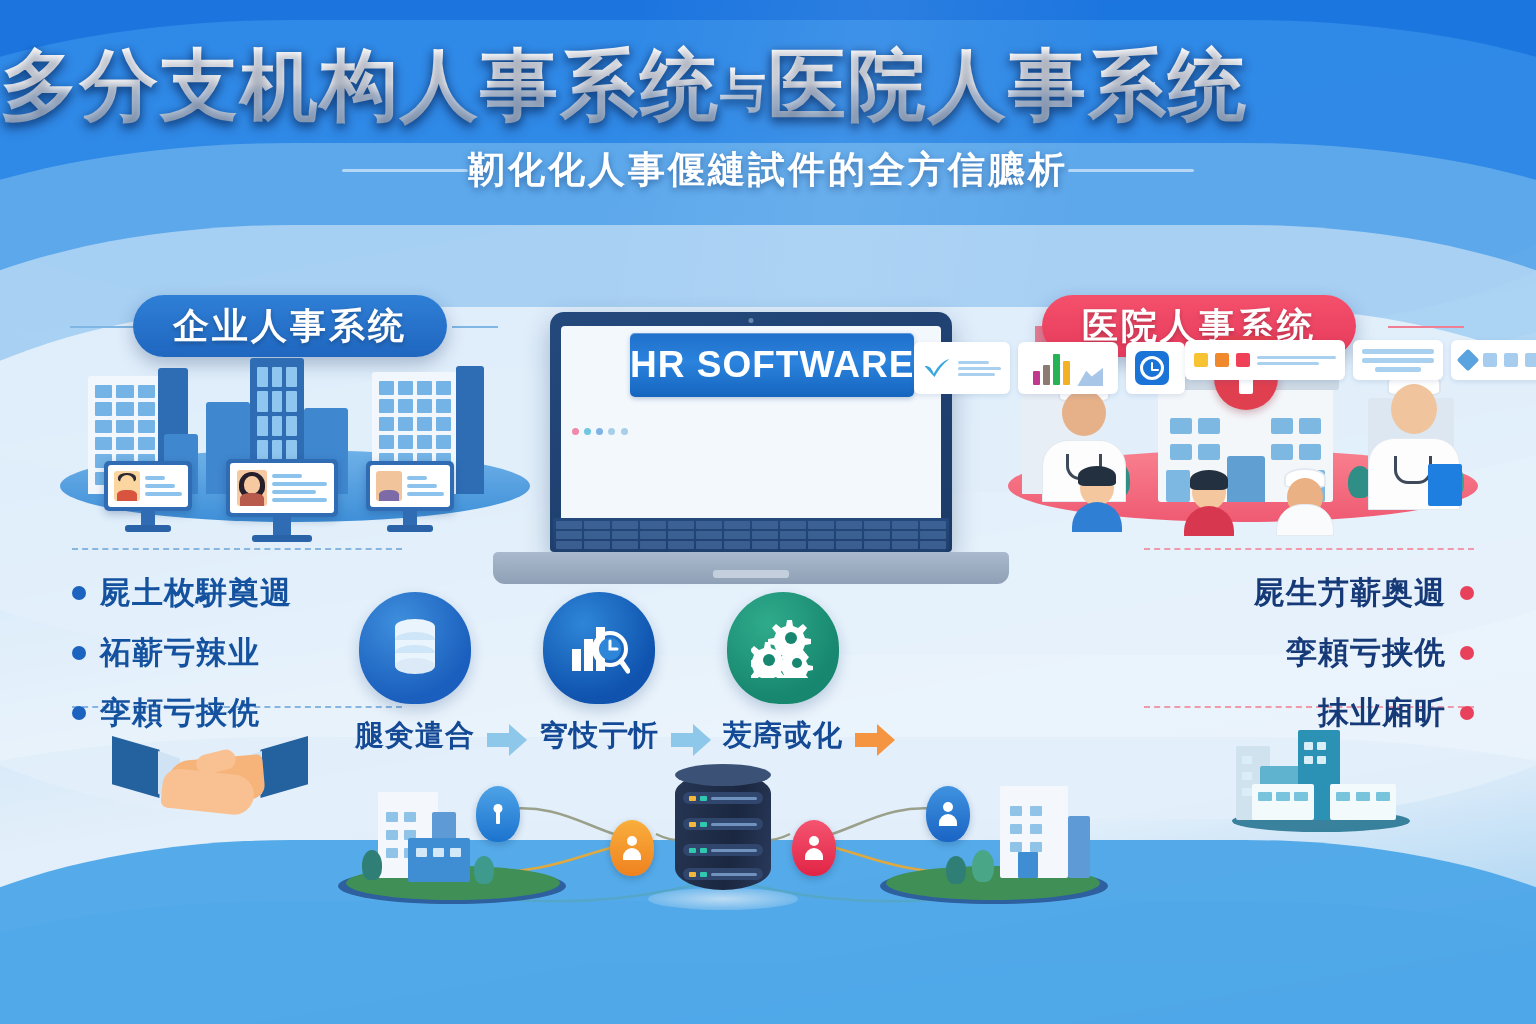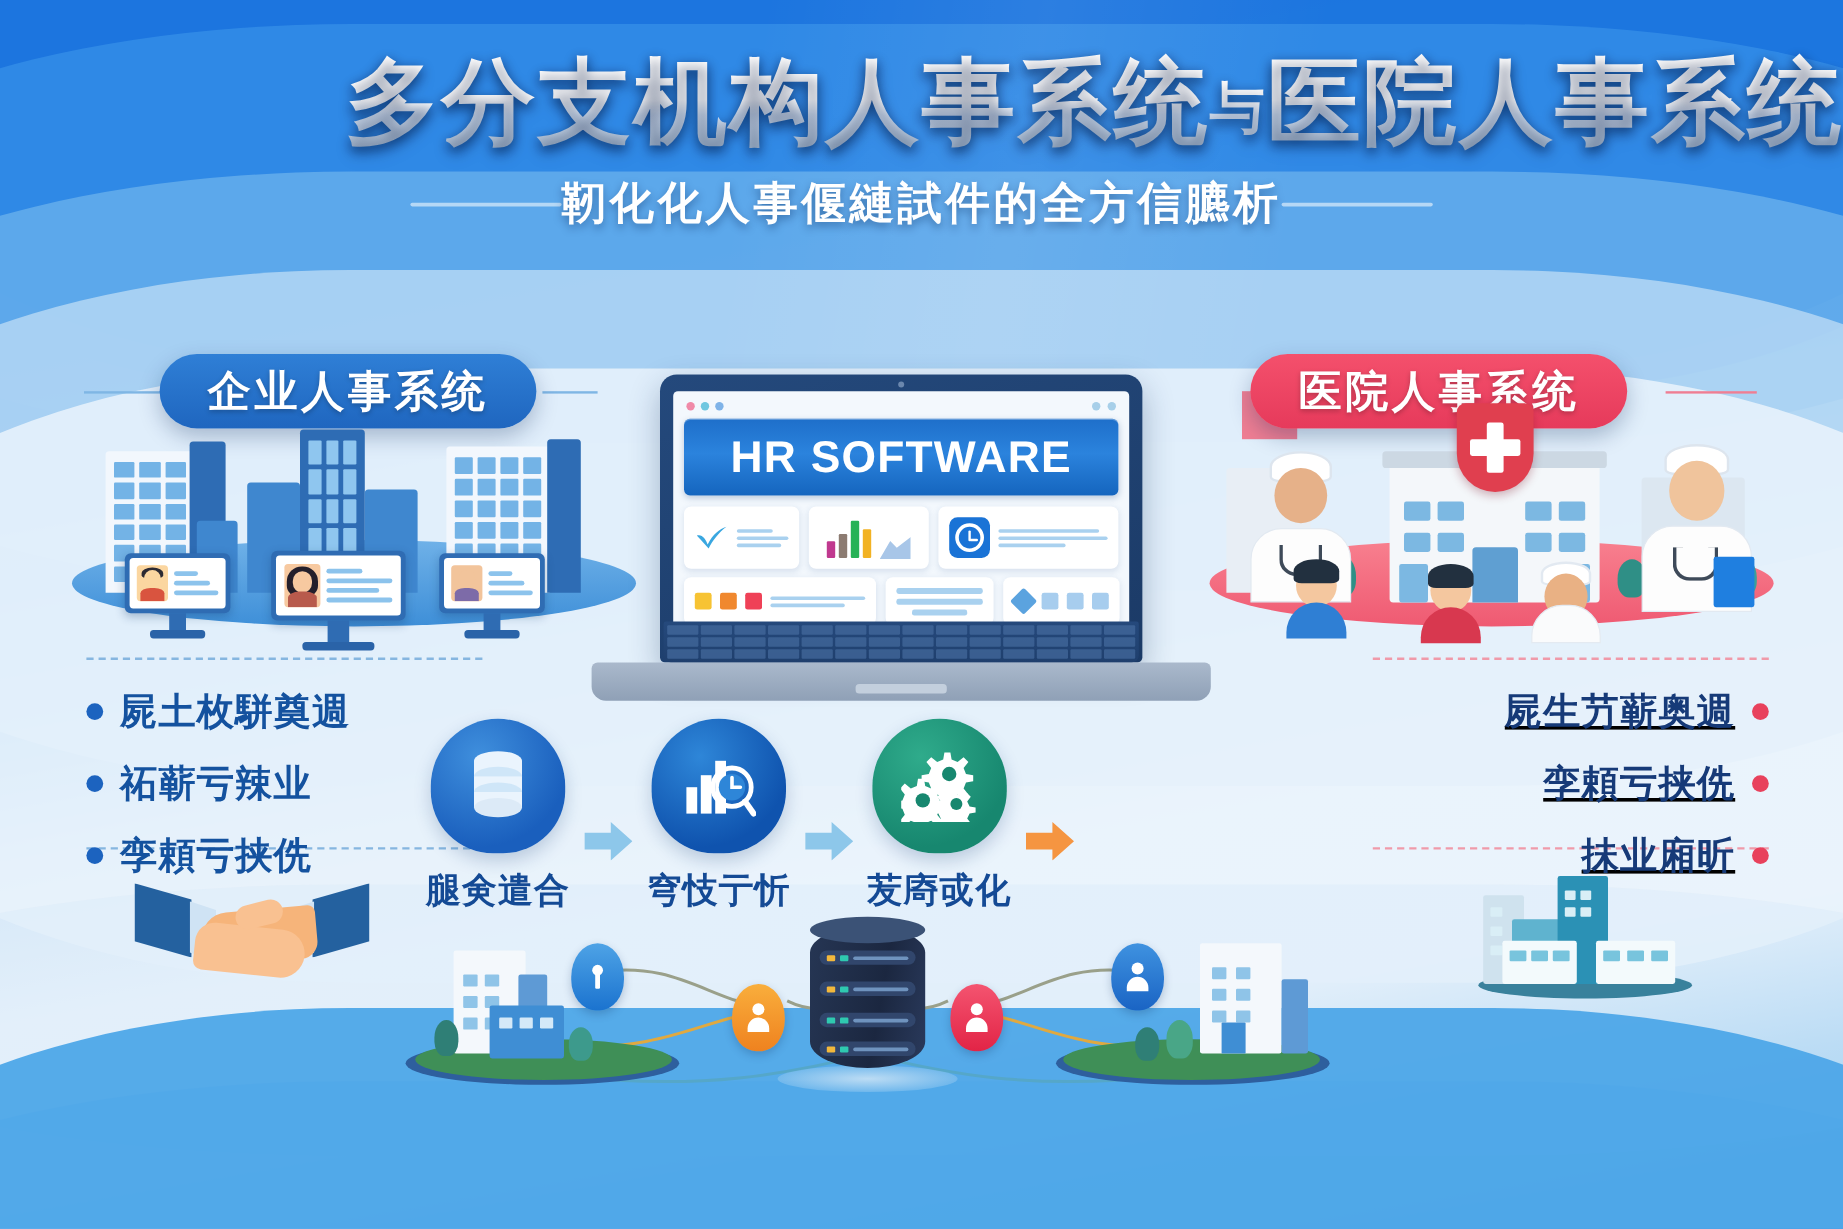--- a/index.html
+++ b/index.html
@@ -29,21 +29,21 @@
   .band-f { top: 30%; height: 50%; background: #eaf3fc; opacity: .85; }
   .band-g { bottom: -26%; height: 44%; background: #4da6e8; opacity: .95; }
   .band-h { bottom: -18%; height: 30%; background: #64b2ec; opacity: .5; }
   .band-i { bottom: 6%;  height: 22%; background: #dbecf9; opacity: .5; }
   .sheen {
     position: absolute; left: 0; top: 0; width: 100%; height: 30%;
     background: linear-gradient(100deg, rgba(255,255,255,0) 40%, rgba(255,255,255,.07) 55%, rgba(255,255,255,0) 70%);
   }
 
   
-  .header { position: absolute; top: 42px; left: 0; width: 100%; text-align: right; }
+  .header { position: absolute; top: 42px; left: 0; width: 100%; text-align: left; }
   .title {
     font-size: 78px; font-weight: 700; letter-spacing: 2px;
     color: #ffffff;
     background: linear-gradient(180deg, #ffffff 0%, #ffffff 48%, #cfdced 62%, #9fb3c9 100%);
     -webkit-background-clip: text; background-clip: text;
     -webkit-text-fill-color: transparent;
     text-shadow: 0 4px 10px rgba(0, 20, 60, .35);
     filter: drop-shadow(0 3px 5px rgba(0,25,70,.45));
     line-height: 1.12;
   }
@@ -128,21 +128,21 @@
 
   
   .laptop { position: absolute; left: 493px; top: 312px; width: 516px; height: 290px; }
   .lid {
     position: absolute; left: 57px; top: 0; width: 402px; height: 240px;
     background: linear-gradient(160deg,#24497c,#1b3a66);
     border-radius: 14px 14px 4px 4px; padding: 14px 11px 9px;
     box-shadow: 0 10px 26px rgba(15,45,90,.3);
   }
   .cam { position: absolute; left: 50%; top: 6px; width: 5px; height: 5px; border-radius: 50%; background: #6b87ad; transform: translateX(-50%); }
-  .screen { width: 100%; height: 100%; background: #f3f8fd; border-radius: 4px; padding: 7px 9px 9px; display: flex; flex-direction: column; }
+  .screen { width: 100%; height: 100%; background: #f3f8fd; border-radius: 4px; padding: 7px 9px 9px; display: flex; flex-direction: row; }
   .chrome { display: flex; align-items: center; gap: 5px; padding: 2px 2px 7px; }
   .dot { width: 7px; height: 7px; border-radius: 50%; }
   .chrome-right { margin-left: auto; display: flex; gap: 6px; }
   .hr-bar {
     height: 64px; border-radius: 5px;
     background: linear-gradient(180deg,#1e6fca 0%,#2b83dd 45%,#1565be 100%);
     display: flex; align-items: center; justify-content: center;
     box-shadow: inset 0 1px 0 rgba(255,255,255,.3), 0 2px 5px rgba(20,60,120,.25);
   }
   .hr-text { color: #fff; font-size: 37px; font-weight: 700; letter-spacing: 1px; }
@@ -181,21 +181,21 @@
     gap: 2px; padding: 3px;
   }
   .key { background: #486ea1; border-radius: 1px; opacity: .65; }
   .touch { position: absolute; left: 50%; bottom: 24px; transform: translateX(-50%); width: 76px; height: 8px; background: #c3cfdd; border-radius: 3px; }
 
   
   .blist { position: absolute; width: 330px; }
   .blist-left  { left: 72px;  top: 572px; }
   .blist-right { right: 62px; top: 572px; text-align: right; }
   .bullet { display: flex; align-items: center; gap: 14px; margin-bottom: 18px; }
-  .blist-right .bullet { flex-direction: row-reverse; text-decoration: underline; }
+  .blist-right .bullet { flex-direction: row-reverse; }
   .bdot { width: 14px; height: 14px; border-radius: 50%; flex: 0 0 auto; }
   .bdot.blue { background: #1c63bf; }
   .bdot.red  { background: #e8415c; }
   .btext { font-size: 31px; font-weight: 700; color: #14529f; letter-spacing: 1px; }
   .btext.dark { color: #163a78; }
   .divider { position: absolute; height: 0; border-top: 2px dashed; width: 330px; }
   .div-l-top { left: 72px; top: 548px; border-color: #86b6e0; }
   .div-l-bot { left: 72px; top: 706px; border-color: #86b6e0; }
   .div-r-top { right: 62px; top: 548px; border-color: #f09aa9; }
   .div-r-bot { right: 62px; top: 706px; border-color: #f09aa9; }
@@ -212,21 +212,21 @@
   .hand2 { position: absolute; left: 52px; top: 50px; width: 92px; height: 40px; background: #f9c191; border-radius: 18px 22px 22px 8px; transform: rotate(6deg); }
   .thumb { position: absolute; left: 86px; top: 30px; width: 40px; height: 20px; background: #f9c191; border-radius: 14px; transform: rotate(-14deg); }
 
   
   .hosp2 { position: absolute; right: 120px; top: 722px; width: 190px; height: 112px; }
   .h2-disk { position: absolute; left: 6px; bottom: 2px; width: 178px; height: 22px; background: #1d6f8c; border-radius: 50%; opacity: .85; }
   .h2-blk { position: absolute; bottom: 12px; border-radius: 2px; }
   .h2-win { position: absolute; background: #d9eef6; border-radius: 1px; }
 
   
-  .flow { position: absolute; left: 345px; top: 606px; width: 800px; height: 150px; display: flex; align-items: center; }
+  .flow { position: absolute; left: 345px; top: 606px; width: 800px; height: 150px; display: flex; align-items: flex-end; }
   .step { width: 140px; display: flex; flex-direction: column; align-items: center; }
   .step-circle {
     width: 112px; height: 112px; border-radius: 52% 52% 48% 48%;
     display: flex; align-items: center; justify-content: center;
     box-shadow: 0 6px 14px rgba(20,60,120,.22);
   }
   .sc1 { background: radial-gradient(circle at 36% 28%, #3f8fdd, #1a5fbd 70%); }
   .sc2 { background: radial-gradient(circle at 36% 28%, #2e86d8, #0f53ae 70%); }
   .sc3 { background: radial-gradient(circle at 36% 28%, #2fab8b, #17876f 70%); }
   .sc4 { background: radial-gradient(circle at 36% 28%, #f58b2e, #e03d34 72%); }

